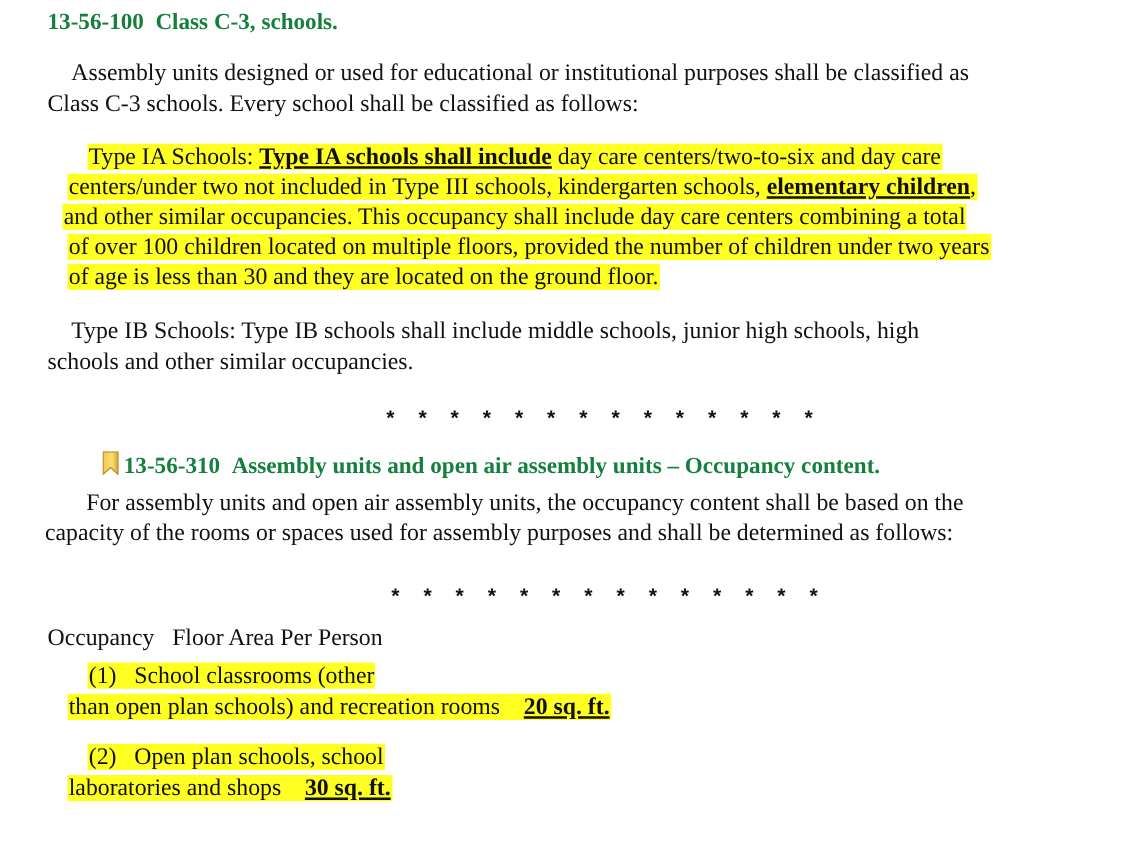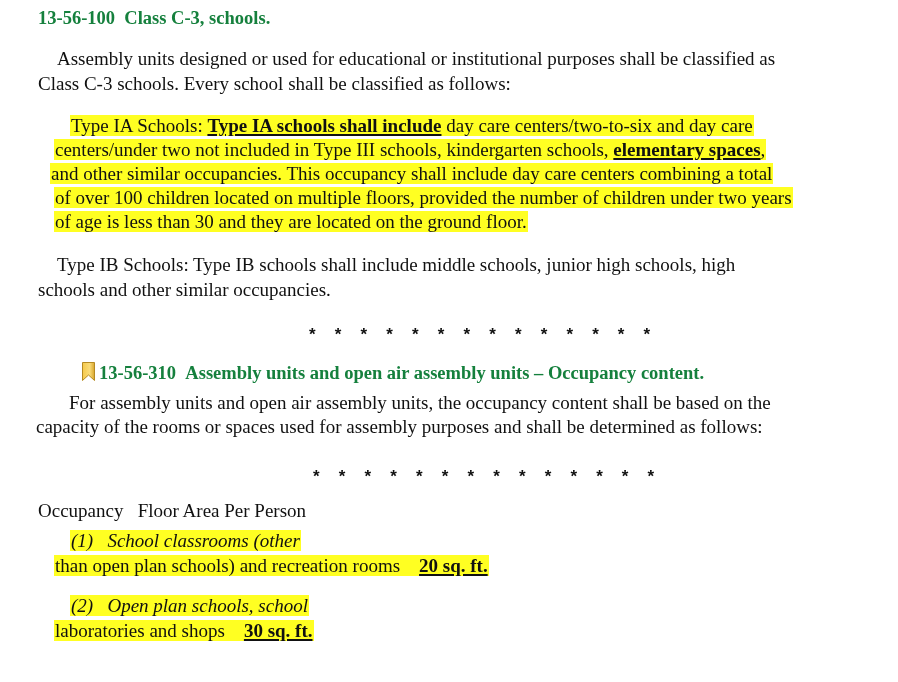--- a/index.html
+++ b/index.html
@@ -68,21 +68,21 @@
 <div>
   <span class="line" style="left:57px; top:47px;">Assembly units designed or used for educational or institutional purposes shall be classified as</span>
   <span class="line" style="left:38px; top:72px;">Class C-3 schools. Every school shall be classified as follows:</span>
 </div>
 
 <div>
   <span class="line" style="left:54px; top:114px;">
     <span class="hl"><span>Type IA Schools: </span><span class="bu">Type IA schools shall include</span><span> day care centers/two-to-six and day care</span></span>
   </span>
   <span class="line" style="left:38px; top:138px;">
-    <span class="hl"><span>centers/under two not included in Type III schools, kindergarten schools, </span><span class="bu">elementary spaces</span><span>,</span></span>
+    <span class="hl"><span>centers/under two not included in Type III schools, kindergarten schools, </span><span class="bu">elementary children</span><span>,</span></span>
   </span>
   <span class="line" style="left:34px; top:162px;">
     <span class="hl">and other similar occupancies. This occupancy shall include day care centers combining a total</span>
   </span>
   <span class="line" style="left:38px; top:186px;">
     <span class="hl">of over 100 children located on multiple floors, provided the number of children under two years</span>
   </span>
   <span class="line" style="left:38px; top:210px;">
     <span class="hl">of age is less than 30 and they are located on the ground floor.</span>
   </span>
@@ -117,28 +117,28 @@
 
 <div class="stars" style="left:313px; top:465px;">* * * * * * * * * * * * * *</div>
 
 <div>
   <span class="line" style="left:38px; top:499px;">
     <span>Occupancy</span>&nbsp;&nbsp;&nbsp;<span>Floor Area Per Person</span>
   </span>
 
   <div>
     <span class="line" style="left:54px; top:529px;">
-      <span class="hl" style="white-space:pre;font-style:italic;">(1)   School classrooms (other</span>
+      <span class="hl" style="white-space:pre;">(1)   School classrooms (other</span>
     </span>
     <span class="line" style="left:38px; top:554px;">
       <span class="hl"><span>than open plan schools) and recreation rooms</span>&nbsp;&nbsp;&nbsp;&nbsp;<span class="bu">20 sq. ft.</span></span>
     </span>
   </div>
 
   <div>
     <span class="line" style="left:54px; top:594px;">
-      <span class="hl" style="white-space:pre;font-style:italic;">(2)   Open plan schools, school</span>
+      <span class="hl" style="white-space:pre;">(2)   Open plan schools, school</span>
     </span>
     <span class="line" style="left:38px; top:619px;">
       <span class="hl"><span>laboratories and shops</span>&nbsp;&nbsp;&nbsp;&nbsp;<span class="bu">30 sq. ft.</span></span>
     </span>
   </div>
 </div>
 
 </body></html>

